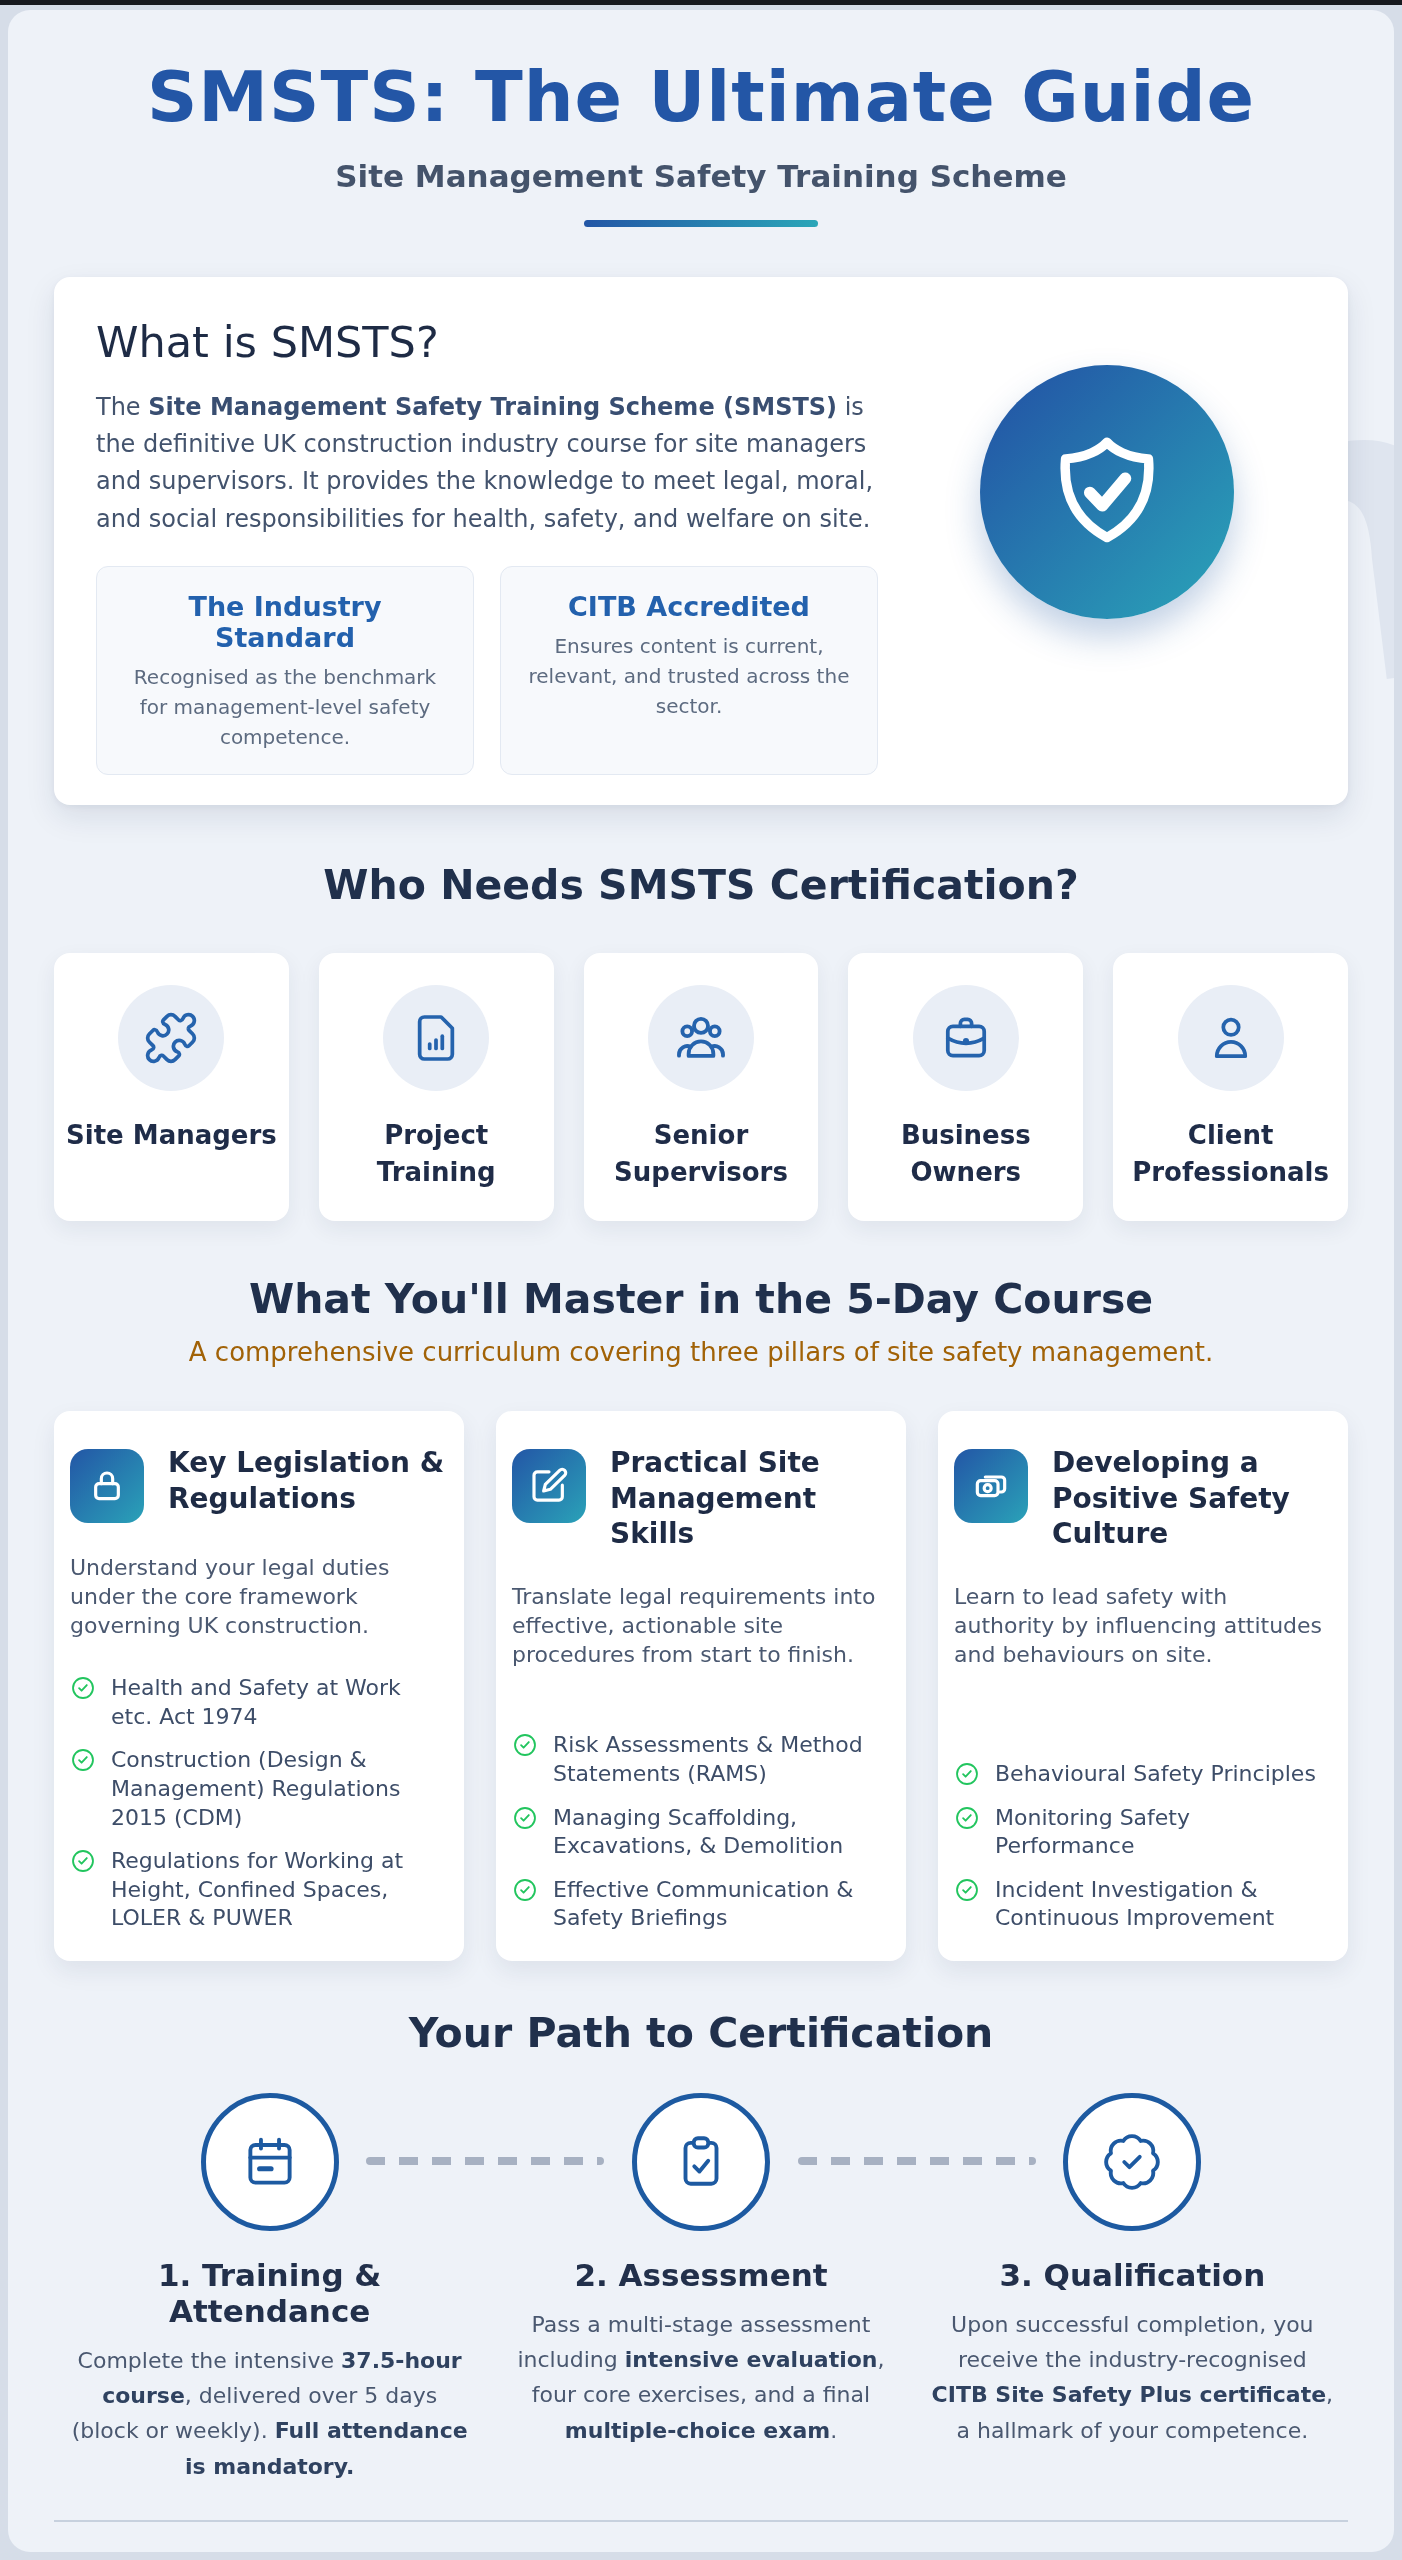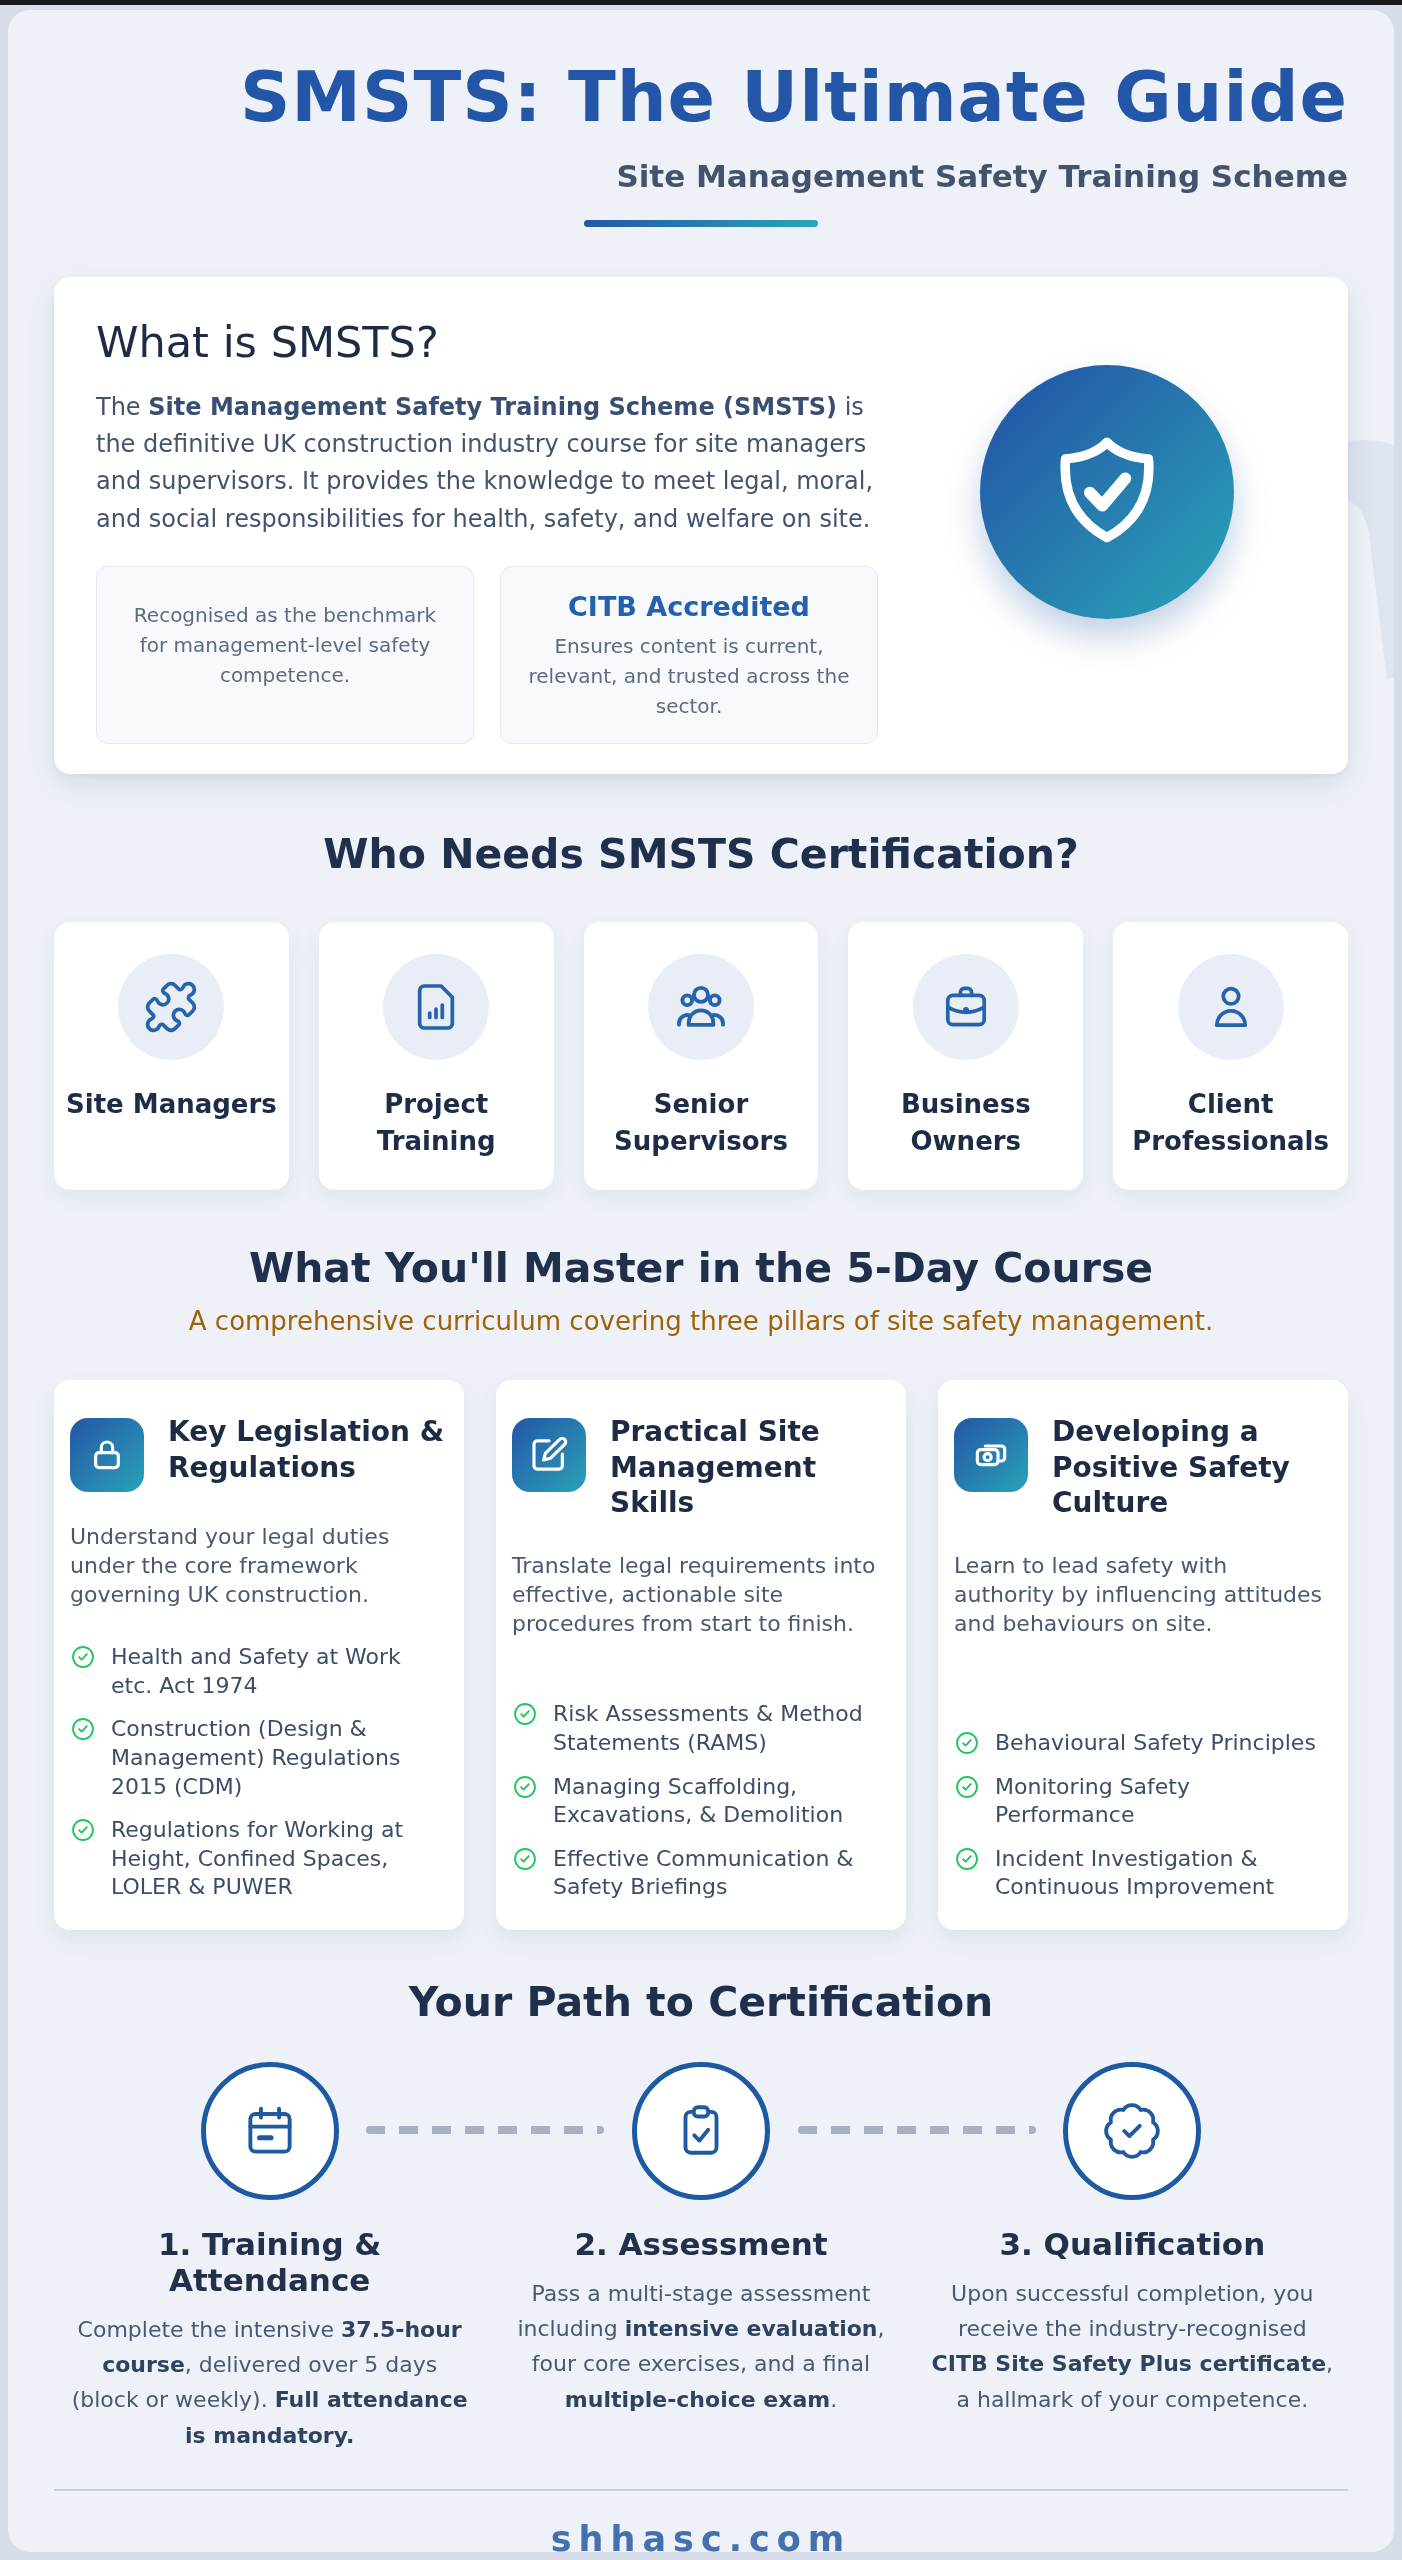--- a/index.html
+++ b/index.html
@@ -21,21 +21,21 @@
   }
   .watermark {
     position:absolute; top:320px; right:-85px;
     font-size:430px; font-weight:800; line-height:1;
     color:#dfe5ef; transform:rotate(-7deg);
     z-index:0; user-select:none;
   }
   .content { position:relative; padding:40px 46px 0; z-index:1; }
 
   
-  .hero { text-align:right; }
+  .hero { text-align:center; }
   .hero h1 {
     margin-top:10px;
     font-size:70px; font-weight:800; letter-spacing:1px;
     color:#2356a6; line-height:1.08;
   }
   .hero .sub {
     margin-top:22px;
     font-size:31px; font-weight:700; color:#44536b;
   }
   .hero .divider {
@@ -178,20 +178,21 @@
       <div class="sub">Site Management Safety Training Scheme</div>
       <div class="divider"></div>
     </header>
 
     <section class="intro-card">
       <div class="intro-left">
         <h2>What is SMSTS?</h2>
         <p class="para"><span>The </span><b class="rich">Site Management Safety Training Scheme (SMSTS)</b><span> is the definitive UK construction industry course for site managers and supervisors. It provides the knowledge to meet legal, moral, and social responsibilities for health, safety, and welfare on site.</span></p>
         <div class="highlights">
           <div class="highlight">
+            <h3>The Industry Standard</h3>
             <p>Recognised as the benchmark for management-level safety competence.</p>
           </div>
           <div class="highlight">
             <h3>CITB Accredited</h3>
             <p>Ensures content is current, relevant, and trusted across the sector.</p>
           </div>
         </div>
       </div>
       <div class="intro-right">
         <div class="shield-circle">

